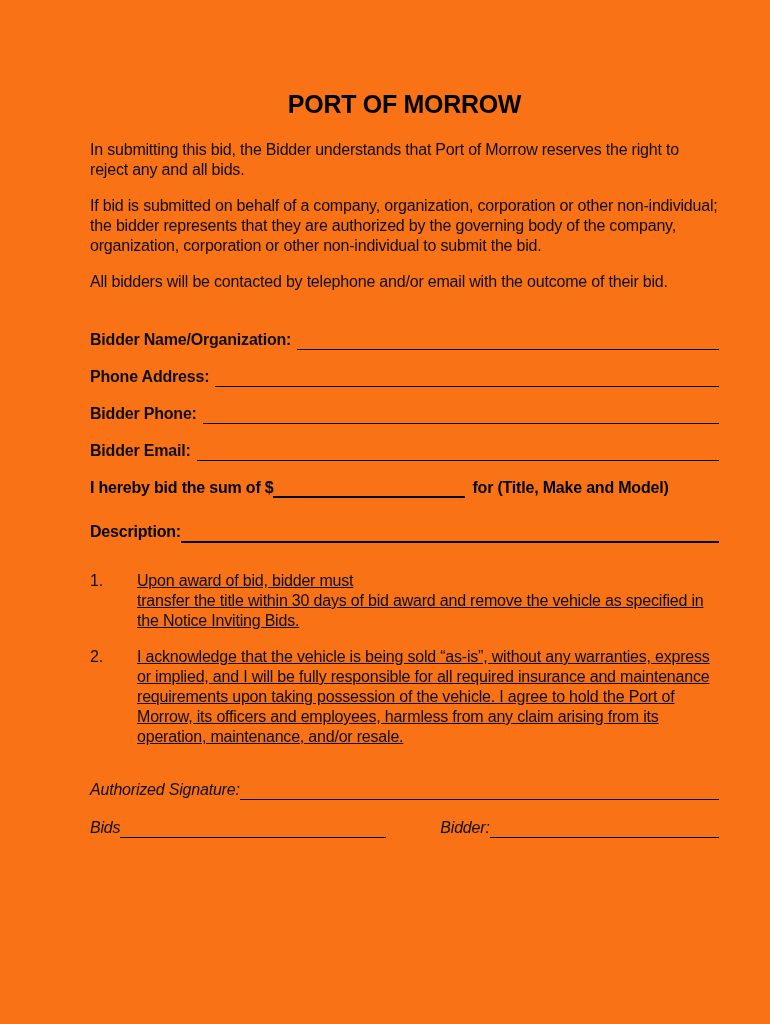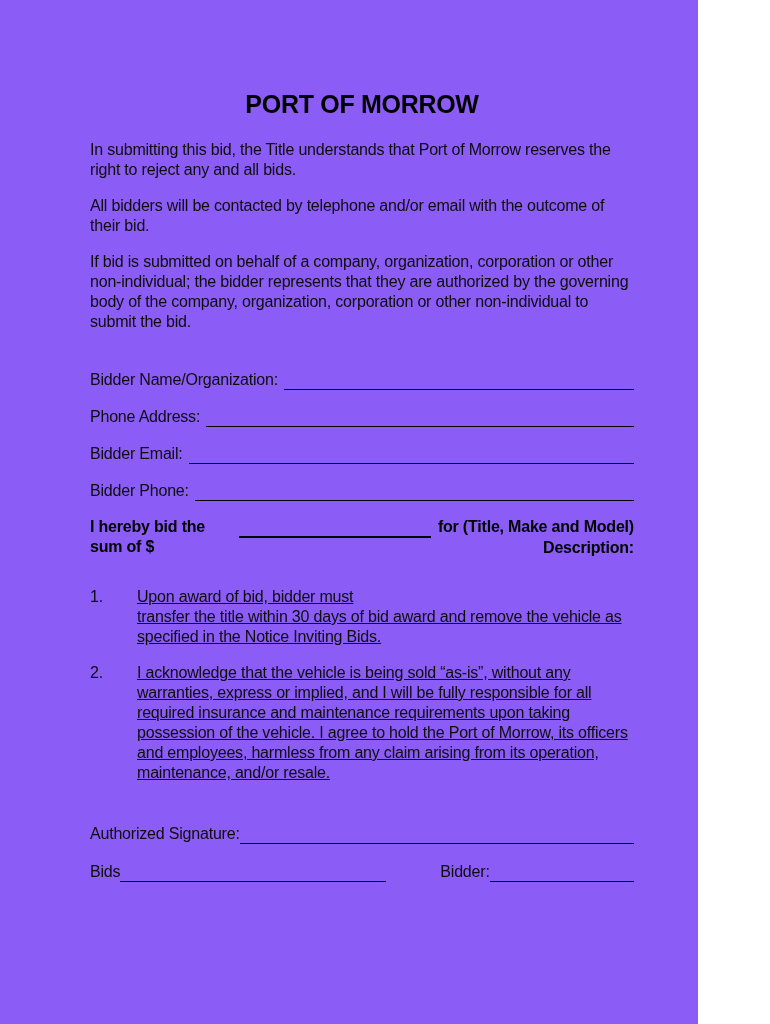--- a/index.html
+++ b/index.html
@@ -1,108 +1,108 @@
 <!DOCTYPE html>
 <html><head>
 <meta charset="utf-8">
 <style>
   html, body {
     margin: 0;
     padding: 0;
     background: #ffffff;
   }
   .page {
-    width: 698px;
+    width: 770px;
     height: 1024px;
-    background: #8b5cf6;
+    background: #f97316;
     color: #0d0d0d;
     font-family: "Liberation Sans", "DejaVu Sans", sans-serif;
     font-size: 16px;
     line-height: 20px;
     letter-spacing: -0.2px;
     box-sizing: border-box;
-    padding: 90px 64px 0 90px;
+    padding: 90px 51px 0 90px;
     overflow: hidden;
   }
   .doc-title {
     text-align: center;
     font-weight: 700;
     font-size: 25px;
     line-height: 28px;
     letter-spacing: -0.3px;
     color: #000;
     margin: 0 0 22px 0;
   }
   p.body-par {
     margin: 0 0 16px 0;
   }
   .fields {
     margin-top: 37px;
+    font-weight: bold;
   }
   .field-row {
     display: flex;
     align-items: flex-end;
     height: 21px;
     margin-bottom: 16px;
   }
   .field-row .label {
     white-space: nowrap;
     padding-right: 6px;
   }
   .blank-line {
     flex: 1 1 auto;
     border-bottom: 1.5px solid #000;
     height: 19px;
   }
   .bid-row {
     display: flex;
-    align-items: flex-start;
+    align-items: center;
     height: 21px;
-    margin-bottom: 0;
+    margin-bottom: 24px;
     font-weight: 700;
     color: #000;
   }
   .bid-row .blank-fixed {
     width: 192px;
     border-bottom: 2px solid #000;
     height: 19px;
     flex: 0 0 auto;
   }
   .bid-row .suffix {
     white-space: nowrap;
     padding-left: 7px;
   }
   .desc-row {
     display: flex;
-    align-items: flex-end;
     height: 21px;
     font-weight: 700;
     color: #000;
-    flex-direction: column;
   }
   .desc-row .blank-line {
     border-bottom: 2px solid #000;
   }
   .terms {
     margin-top: 28px;
   }
   .term {
     display: flex;
     margin-bottom: 16px;
   }
   .term-number {
     flex: 0 0 47px;
   }
   .term-text {
     flex: 1 1 auto;
     white-space: pre-line;
     text-decoration: underline;
   }
   .signature {
-    margin-top: 40px;
+    margin-top: 32px;
+    font-style: italic;
   }
   .sig-row {
     display: flex;
     align-items: flex-end;
     height: 21px;
     margin-top: 17px;
   }
   .sig-row:first-child {
     margin-top: 0;
   }
@@ -118,39 +118,39 @@
 </style>
 </head>
 <body>
 
 <div class="page">
 
   <h1 class="doc-title">
     <span>PORT OF MORROW</span><br>
   </h1>
 
-  <p class="body-par">In submitting this bid, the Title understands that Port of Morrow reserves the right to reject any and all bids.</p>
+  <p class="body-par">In submitting this bid, the Bidder understands that Port of Morrow reserves the right to reject any and all bids.</p>
+  <p class="body-par">If bid is submitted on behalf of a company, organization, corporation or other non-individual; the bidder represents that they are authorized by the governing body of the company, organization, corporation or other non-individual to submit the bid.</p>
   <p class="body-par">All bidders will be contacted by telephone and/or email with the outcome of their bid.</p>
-  <p class="body-par">If bid is submitted on behalf of a company, organization, corporation or other non-individual; the bidder represents that they are authorized by the governing body of the company, organization, corporation or other non-individual to submit the bid.</p>
 
   <div class="fields">
     <div class="field-row">
       <span class="label">Bidder Name/Organization:</span>
       <span class="blank-line"></span>
     </div>
     <div class="field-row">
       <span class="label">Phone Address:</span>
       <span class="blank-line"></span>
     </div>
     <div class="field-row">
-      <span class="label">Bidder Email:</span>
+      <span class="label">Bidder Phone:</span>
       <span class="blank-line"></span>
     </div>
     <div class="field-row">
-      <span class="label">Bidder Phone:</span>
+      <span class="label">Bidder Email:</span>
       <span class="blank-line"></span>
     </div>
   </div>
 
   <div class="bid-row">
     <span>I hereby bid the sum of $</span>
     <span class="blank-fixed"></span>
     <span class="suffix">for (Title, Make and Model)</span>
   </div>
 

